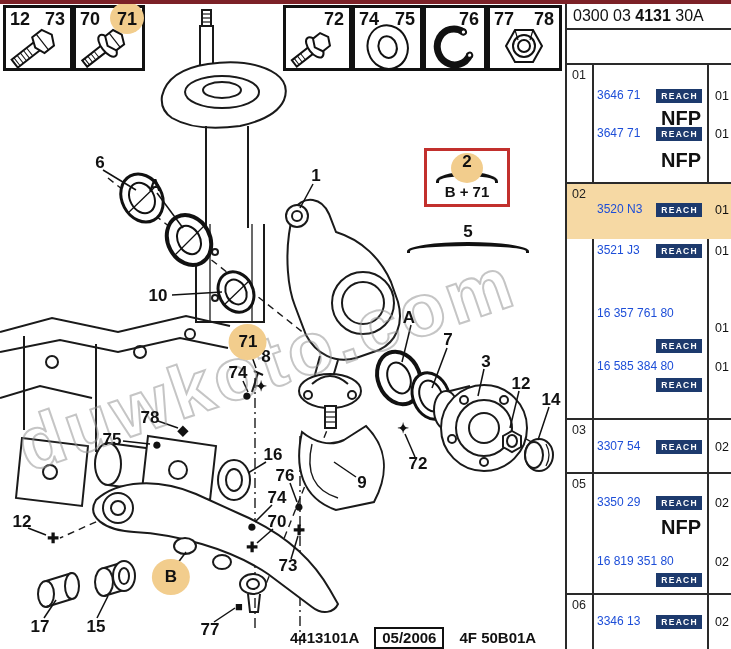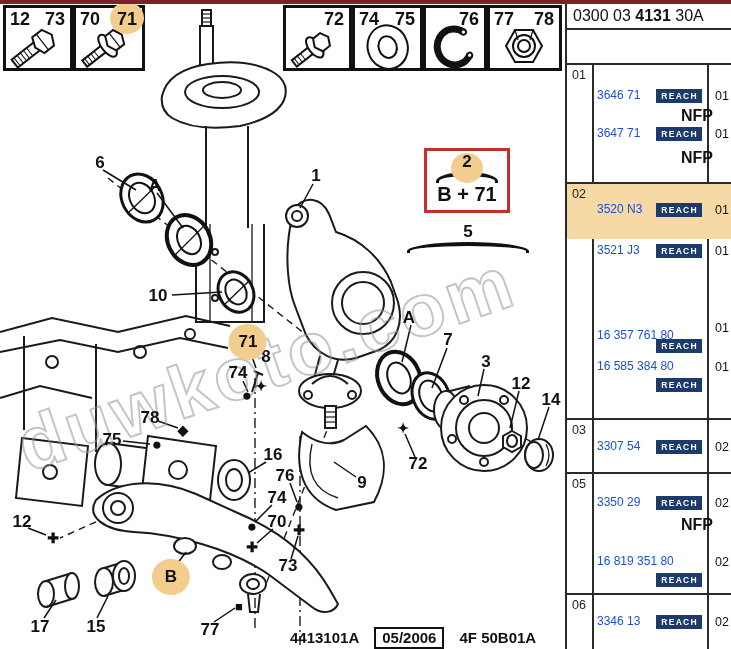--- a/index.html
+++ b/index.html
@@ -33,21 +33,21 @@
   .callout.hl::before{content:'';position:absolute;left:50%;top:50%;width:38px;height:36px;
       transform:translate(-50%,-50%);background:#f2cd8d;border-radius:50%;z-index:-1;}
   .marker{position:absolute;transform:translate(-50%,-50%);font-size:14px;font-weight:bold;color:#111;}
   .marker.dot{font-size:17px;} .marker.square{font-size:13px;}
 
   
   .anno{position:absolute;text-align:center;z-index:9;}
   .anno .num{font-size:17px;font-weight:bold;position:relative;display:inline-block;}
   .anno .brace{height:7px;border:solid #111;border-width:4px 3px 0 3px;
                border-radius:60% 60% 0 0 / 100% 100% 0 0;margin:0 auto;}
-  .anno .formula{font-size:20px;font-weight:bold;white-space:nowrap;}
+  .anno .formula{font-size:15px;font-weight:bold;white-space:nowrap;}
   #anno2{left:424px;top:148px;width:80px;border:3px solid #c2302d;background:transparent;padding:1px 0 4px;}
   #anno2 .hl-circ{position:absolute;left:50%;top:2px;width:32px;height:30px;transform:translateX(-50%);
                   background:#f2cd8d;border-radius:50%;z-index:0;}
   #anno2 .num{z-index:1;}
   #anno2 .brace{width:56px;}
   #anno5{left:398px;top:222px;width:140px;}
   #anno5 .brace{width:116px;}
 
   
   #footer{position:absolute;left:290px;top:626px;width:275px;height:23px;z-index:9;
@@ -58,21 +58,21 @@
   #panel{position:absolute;left:565px;top:0;width:166px;height:649px;border-left:2px solid #2a2a2a;
          box-sizing:border-box;background:#fff;}
   #panel-header{position:absolute;left:6px;top:7px;font-size:16px;white-space:nowrap;}
   #panel-header b{font-weight:bold;}
   .hline{position:absolute;left:0;width:166px;height:0;border-top:2px solid #2a2a2a;}
   .vline{position:absolute;top:63px;bottom:0;width:0;border-left:2px solid #2a2a2a;}
   .section{position:absolute;left:0;width:166px;border-top:2px solid #2a2a2a;box-sizing:border-box;}
   .band{position:absolute;left:0;width:166px;background:#f6d9a4;z-index:0;}
   .idx{position:absolute;left:5px;top:3px;font-size:12.5px;color:#222;z-index:1;}
   .part{position:absolute;left:30px;font-size:12px;color:#1d4ed8;z-index:1;white-space:nowrap;}
-  .nfp{position:absolute;right:20px;font-size:16px;font-weight:bold;z-index:1;}
+  .nfp{position:absolute;right:32px;font-size:20px;font-weight:bold;z-index:1;}
   .reach{position:absolute;right:31px;background:#1d3a6d;color:#fff;font-size:8.5px;font-weight:bold;
          letter-spacing:1.3px;padding:2px 4px 2px 5px;z-index:1;}
   .qty{position:absolute;right:4px;font-size:12.5px;z-index:1;}
 </style>
 </head>
 <body>
 
 <div class="top-line"></div>
 
 <div id="diagram">
@@ -428,21 +428,21 @@
       </div>
       <div class="section" style="top: 182px; height: 236px;">
         <div class="band" style="top: 0px; height: 55px;"></div>
         <div class="idx">02</div>
         <div class="part" style="top: 18px;">3520 N3</div>
         <div class="reach" style="top: 19px;">REACH</div>
         <div class="qty" style="top: 19px;">01</div>
         <div class="part" style="top: 59px; text-align: right;">3521 J3</div>
         <div class="reach" style="top: 60px;">REACH</div>
         <div class="qty" style="top: 60px;">01</div>
-        <div class="part" style="top: 144px; text-align: right;">16 357 761 80</div>
+        <div class="part" style="top: 122px; text-align: right;">16 357 761 80</div>
         <div class="reach" style="top: 155px;">REACH</div>
         <div class="qty" style="top: 137px;">01</div>
         <div class="part" style="top: 175px;">16 585 384 80</div>
         <div class="reach" style="top: 194px;">REACH</div>
         <div class="qty" style="top: 176px;">01</div>
       </div>
       <div class="section" style="top: 418px; height: 54px;">
         <div class="idx">03</div>
         <div class="part" style="top: 19px;">3307 54</div>
         <div class="reach" style="top: 20px;">REACH</div>

